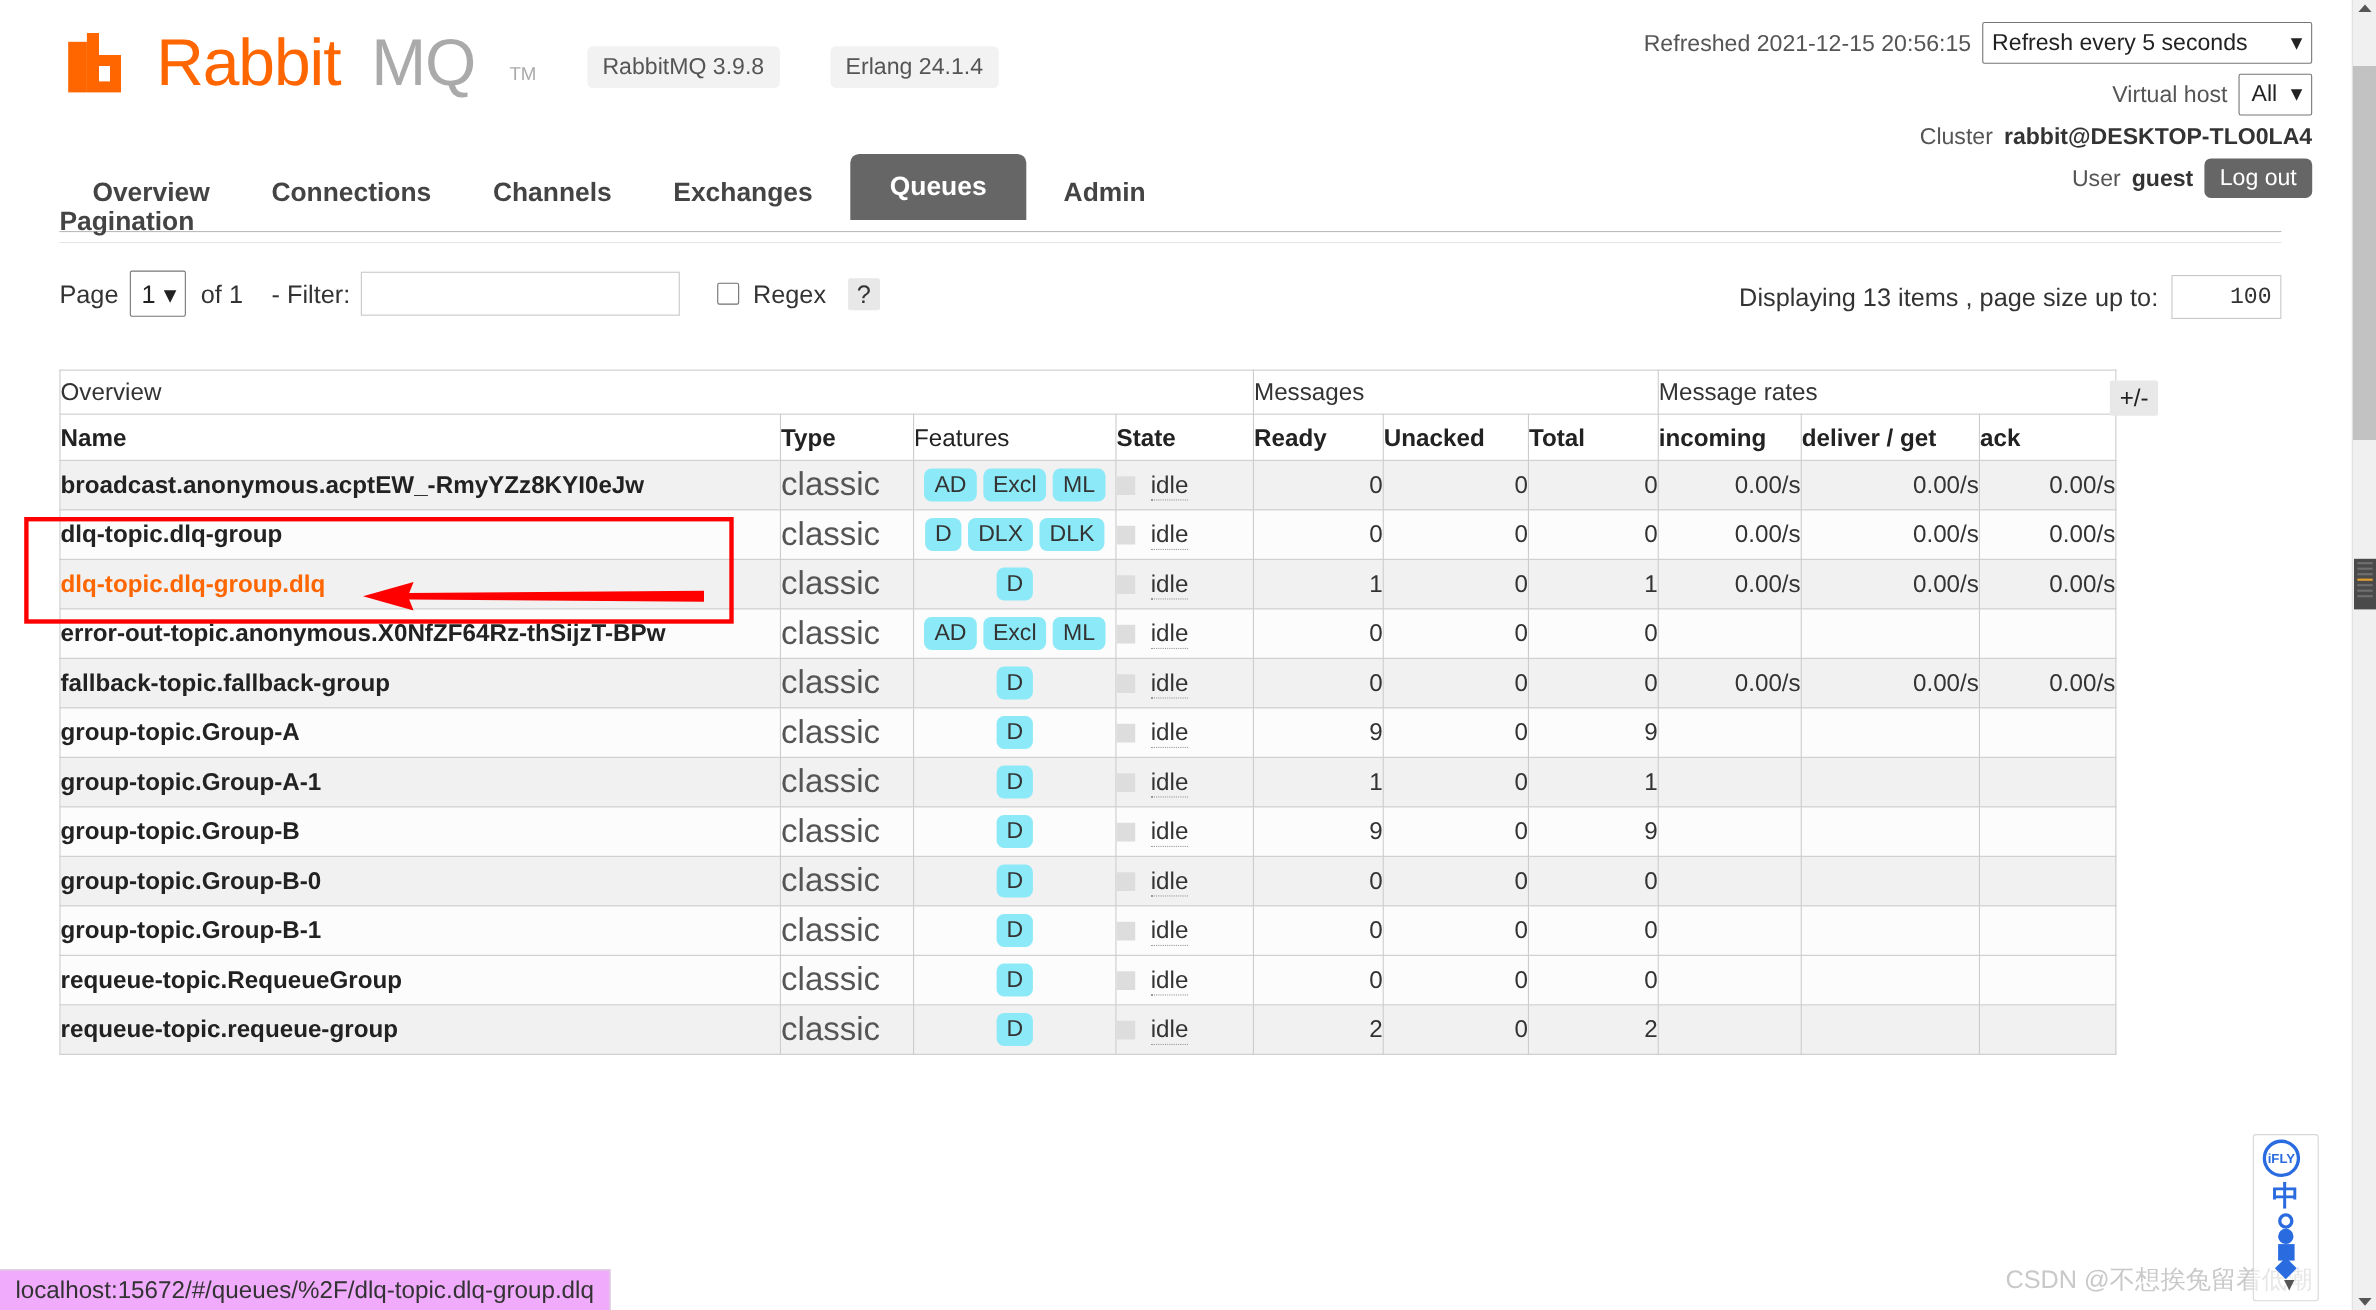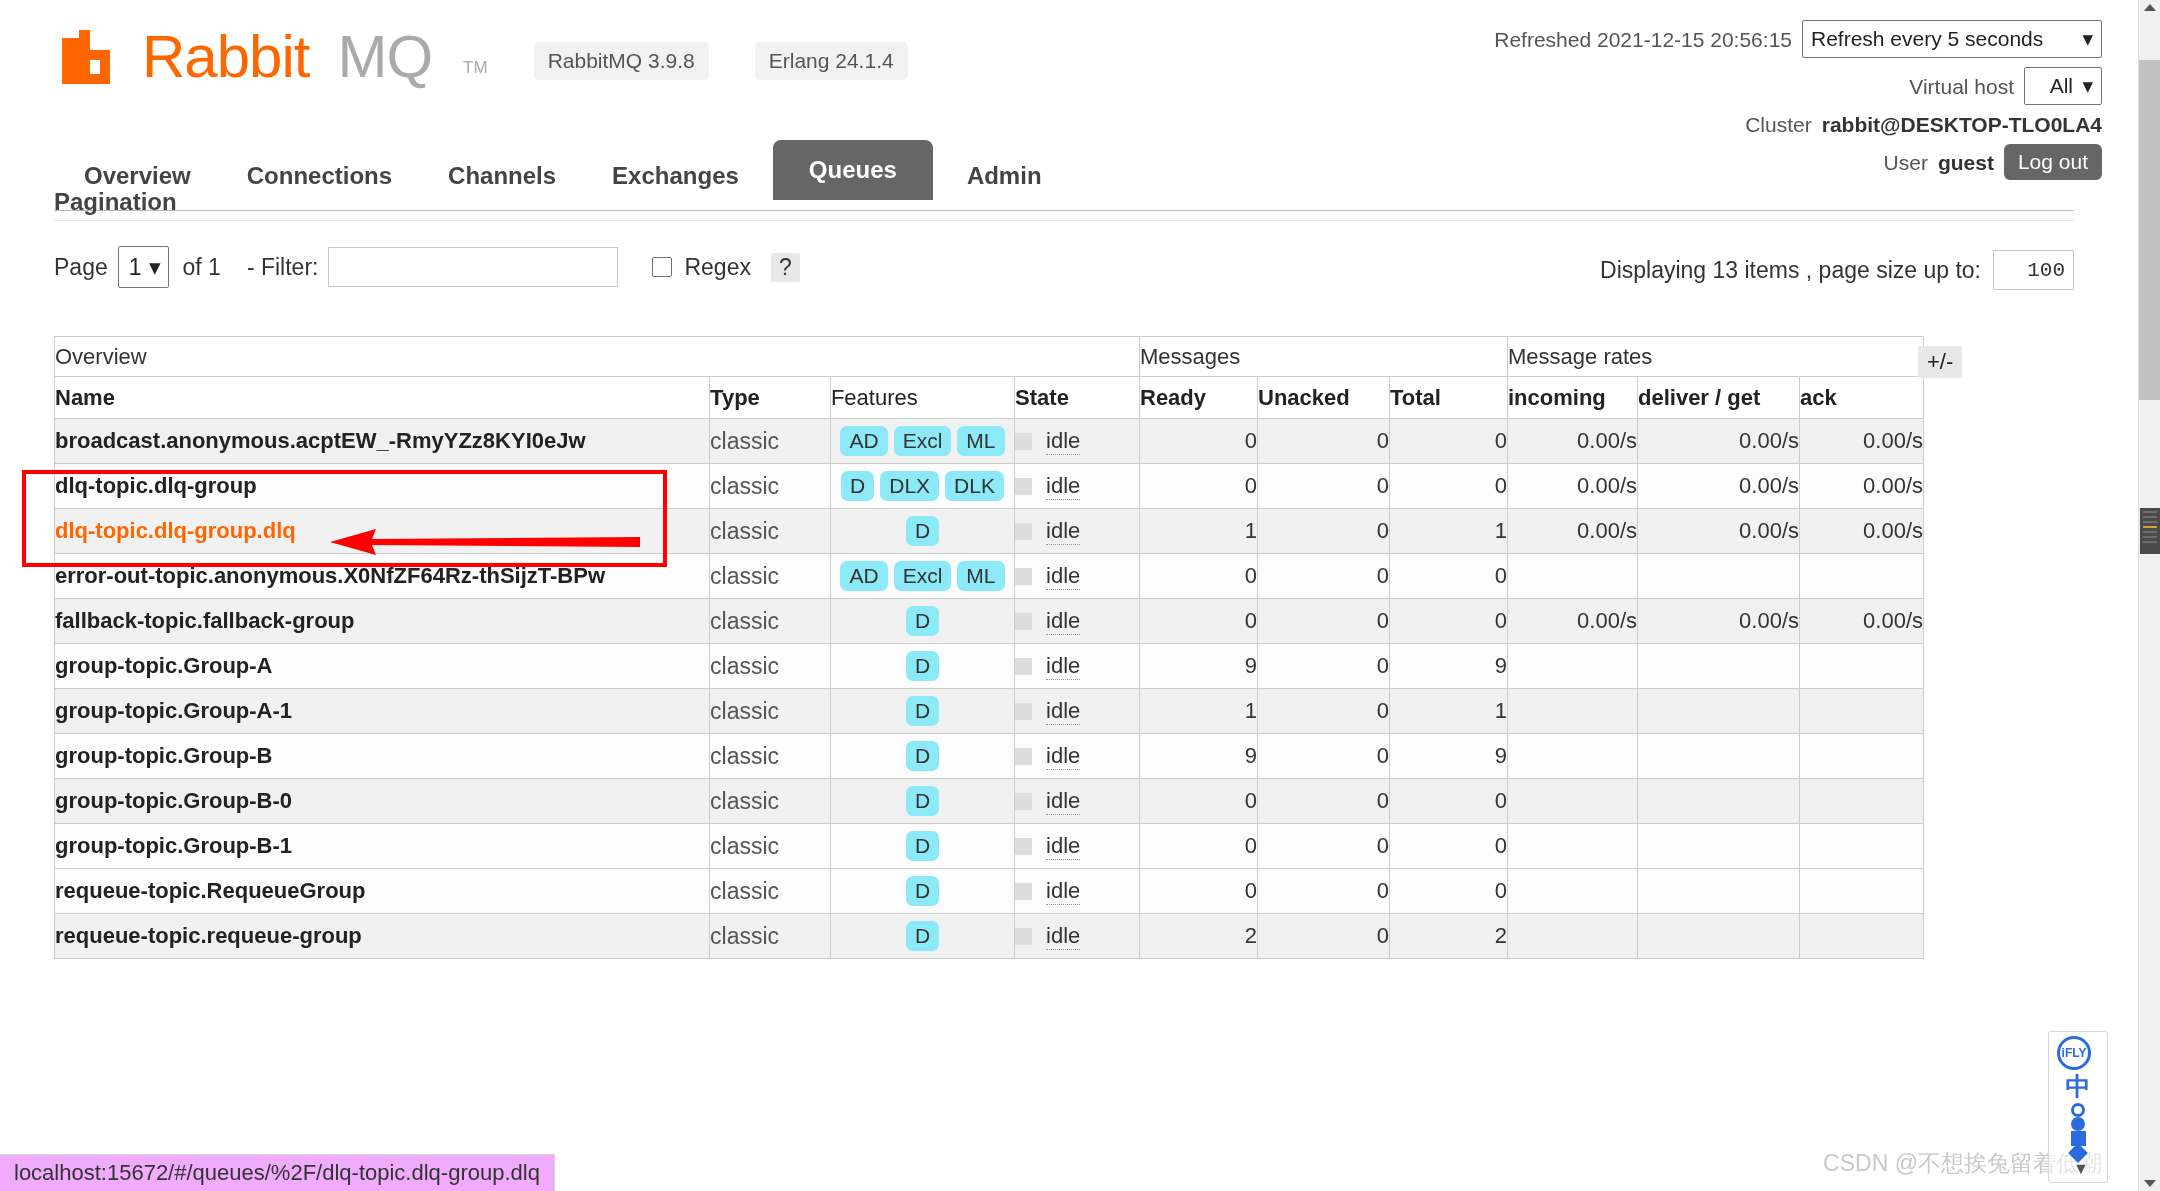--- a/index.html
+++ b/index.html
@@ -81,21 +81,21 @@
   .minisel .chev { position:absolute; right:7px; top:50%; transform:translateY(-50%); }
   #filter-input {
     width:290px; height:40px; border:1px solid #c8c8c8; background:#fff;
     font-size:21px; padding:4px 8px; font-family:"Liberation Sans", sans-serif; color:#222;
   }
   .chk { width:20px; height:20px; border:1px solid #707070; border-radius:2px; background:#fff; display:inline-block; }
   .help-q { background:#e8e8e8; color:#333; font-size:23px; padding:1px 8px; border-radius:2px; }
 
   #displaying { position:absolute; right:64px; top:52px; display:flex; align-items:center; font-size:23px; color:#333; }
   #pagesize-input {
-    width:81px; height:40px; border:1px solid #c8c8c8; background:#fff; text-align:right;
+    width:100px; height:40px; border:1px solid #c8c8c8; background:#fff; text-align:right;
     font-size:21px; padding:4px 8px; font-family:"Liberation Mono", monospace; color:#333; margin-left:12px;
   }
 
   
   #tablewrap { position:absolute; left:54px; top:138px; }
   table.listing { border-collapse:collapse; font-size:21px; }
   table.listing th, table.listing td { border:1px solid #ccc; padding:0; }
 
   th.grouphdr {
     background:#fff; font-weight:normal; color:#333; text-align:left;
@@ -105,21 +105,21 @@
     background:#fff; color:#222; text-align:left;
     padding:9px 12px; font-size:22px; height:42px; white-space:nowrap;
   }
   th.colhdr.b { font-weight:bold; }
   th.colhdr.n { font-weight:normal; }
 
   td.cell { padding:10px 12px; height:45px; vertical-align:middle; white-space:nowrap; }
   td.num { text-align:right; font-size:22px; color:#333; }
   td.name { font-weight:bold; font-size:22px; color:#222; }
   td.name.hl { color:#f60; }
-  td.type { color:#555; font-size:23px; }
+  td.type { color:#555; font-size:30px; }
   td.feat { text-align:center; }
   td.state { }
 
   tr.r-odd td { background:#f1f1f1; }
   tr.r-even td { background:#fcfcfc; }
 
   .badge {
     display:inline-block; background:#8ce9f7; color:#333;
     font-size:21px; border-radius:7px; padding:3px 9px; margin:0 3px;
   }
@@ -207,21 +207,21 @@
     <div id="topright">
       <div class="tr-row">
         <span class="tr-label">Refreshed 2021-12-15 20:56:15</span>
         <span class="sel" style="width:300px;text-align:left;">
           <span>Refresh every 5 seconds</span>
           <span class="chev">▾</span>
         </span>
       </div>
       <div class="tr-row">
         <span class="tr-label">Virtual host</span>
-        <span class="sel" style="width:78px;text-align:right;">
+        <span class="sel" style="width:67px;text-align:center;">
           <span>All</span>
           <span class="chev">▾</span>
         </span>
       </div>
       <div class="tr-row">
         <span class="tr-label">Cluster</span>
         <span class="tr-strong">rabbit@DESKTOP-TLO0LA4</span>
       </div>
       <div class="tr-row">
         <span class="tr-label">User</span>

